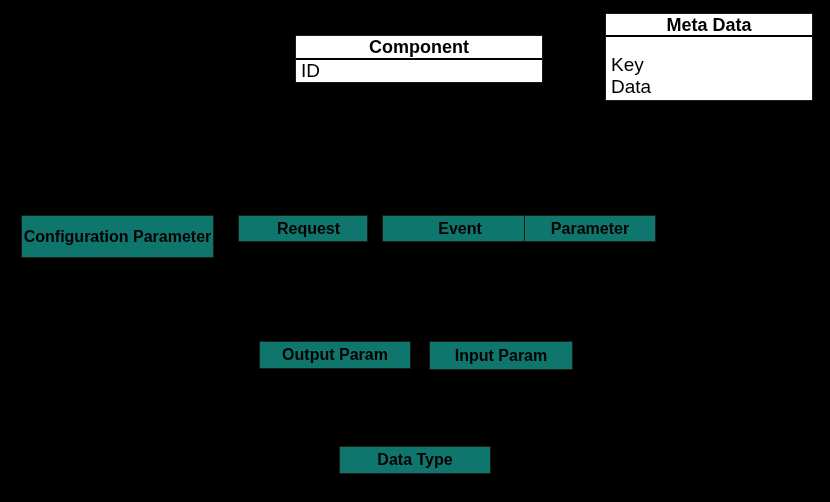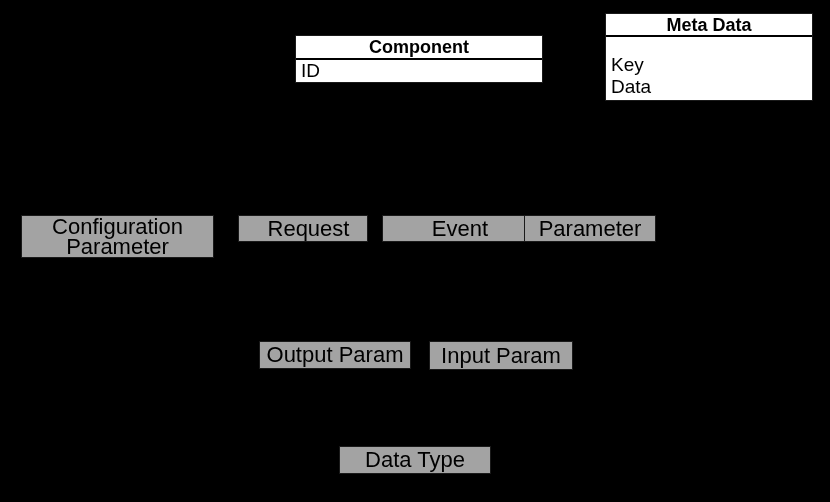--- a/index.html
+++ b/index.html
@@ -37,29 +37,29 @@
     font-size: 19px;
     font-weight: normal;
     padding-left: 5px;
   }
   .box .row {
     line-height: 22px;
     white-space: nowrap;
   }
   .label-box {
     position: absolute;
-    background: #a3a3a3;
+    background: #0f766e;
     border: 1px solid #1a1a1a;
     box-sizing: border-box;
     display: flex;
     align-items: center;
     justify-content: center;
     text-align: center;
-    font-weight: normal;
-    font-size: 22px;
+    font-weight: bold;
+    font-size: 16px;
     line-height: 20px;
   }
   
   #component        { left: 263px; top: 35px;  width: 248px; margin-left: 32px; }
   #component .hdr   { height: 22px; }
   #component .rows  { height: 22px; }
   #meta-data        { left: 605px; top: 13px;  width: 208px; }
   #meta-data .hdr   { height: 21px; }
   #meta-data .rows  { height: 46px; padding-top: 17px; }
   #configuration-parameter { left: 21px;  top: 215px; width: 193px; height: 43px; }

